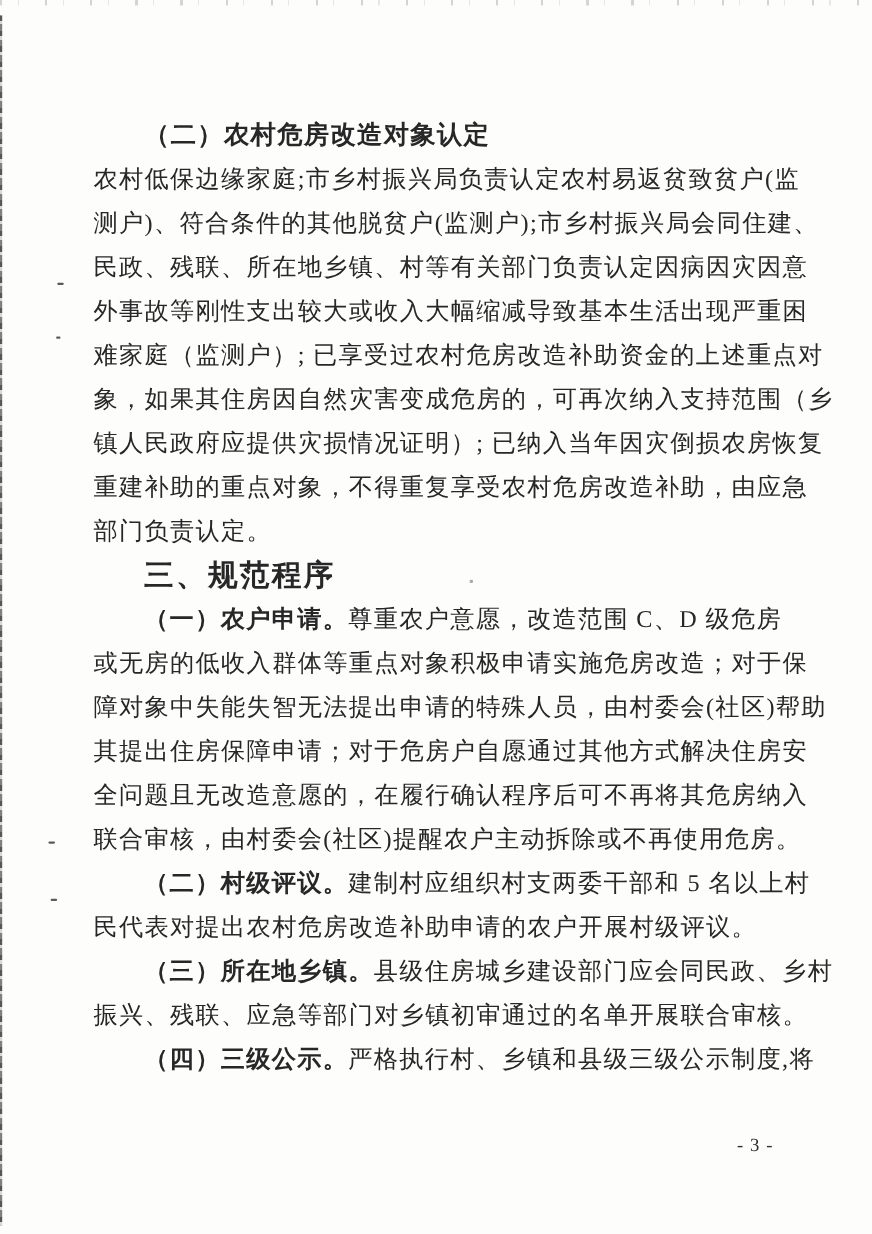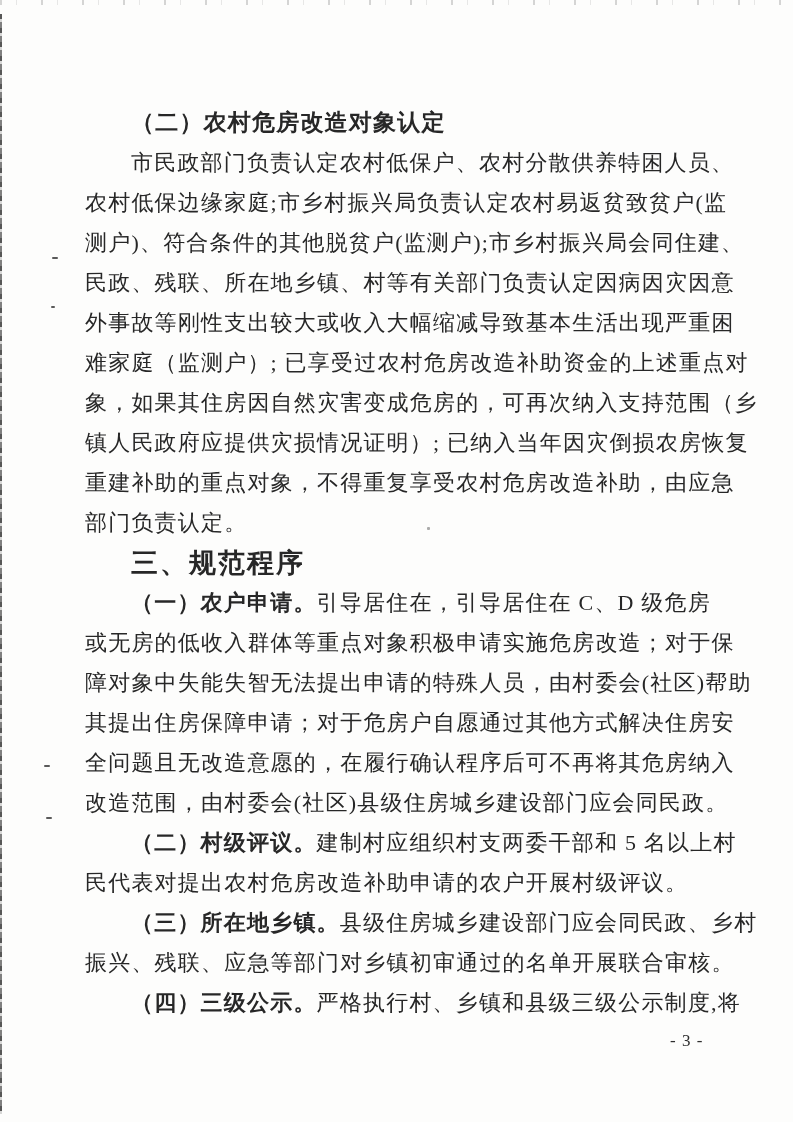--- a/index.html
+++ b/index.html
@@ -56,37 +56,36 @@
   <div class="scan-top-noise"></div>
   <div class="scan-left-line"></div>
   <div class="speck s1"></div>
   <div class="speck s2"></div>
   <div class="speck s3"></div>
   <div class="speck s4"></div>
   <div class="speck s5"></div>
 
   <div class="doc-body">
       <div class="line heading2 indent"><span class="emph">（二）农村危房改造对象认定</span></div>
-      <div class="line body indent"><span>市民政部门负责认定农村低保户、农村分散供养特困人员、</span></div>
       <div class="line body"><span>农村低保边缘家庭;市乡村振兴局负责认定农村易返贫致贫户(监</span></div>
       <div class="line body"><span>测户)、符合条件的其他脱贫户(监测户);市乡村振兴局会同住建、</span></div>
       <div class="line body"><span>民政、残联、所在地乡镇、村等有关部门负责认定因病因灾因意</span></div>
       <div class="line body"><span>外事故等刚性支出较大或收入大幅缩减导致基本生活出现严重困</span></div>
       <div class="line body"><span>难家庭（监测户）; 已享受过农村危房改造补助资金的上述重点对</span></div>
       <div class="line body"><span>象，如果其住房因自然灾害变成危房的，可再次纳入支持范围（乡</span></div>
       <div class="line body"><span>镇人民政府应提供灾损情况证明）; 已纳入当年因灾倒损农房恢复</span></div>
       <div class="line body"><span>重建补助的重点对象，不得重复享受农村危房改造补助，由应急</span></div>
       <div class="line body"><span>部门负责认定。</span></div>
       <div class="line heading1 indent"><span class="emph">三、规范程序</span></div>
-      <div class="line body indent"><span class="emph">（一）农户申请。</span><span>引导居住在，引导居住在 C、D 级危房</span></div>
+      <div class="line body indent"><span class="emph">（一）农户申请。</span><span>尊重农户意愿，改造范围 C、D 级危房</span></div>
       <div class="line body"><span>或无房的低收入群体等重点对象积极申请实施危房改造；对于保</span></div>
       <div class="line body"><span>障对象中失能失智无法提出申请的特殊人员，由村委会(社区)帮助</span></div>
       <div class="line body"><span>其提出住房保障申请；对于危房户自愿通过其他方式解决住房安</span></div>
       <div class="line body"><span>全问题且无改造意愿的，在履行确认程序后可不再将其危房纳入</span></div>
-      <div class="line body"><span>改造范围，由村委会(社区)县级住房城乡建设部门应会同民政。</span></div>
+      <div class="line body"><span>联合审核，由村委会(社区)提醒农户主动拆除或不再使用危房。</span></div>
       <div class="line body indent"><span class="emph">（二）村级评议。</span><span>建制村应组织村支两委干部和 5 名以上村</span></div>
       <div class="line body"><span>民代表对提出农村危房改造补助申请的农户开展村级评议。</span></div>
       <div class="line body indent"><span class="emph">（三）所在地乡镇。</span><span>县级住房城乡建设部门应会同民政、乡村</span></div>
       <div class="line body"><span>振兴、残联、应急等部门对乡镇初审通过的名单开展联合审核。</span></div>
       <div class="line body indent"><span class="emph">（四）三级公示。</span><span>严格执行村、乡镇和县级三级公示制度,将</span></div>
     </div>
 
   <div class="page-number">- 3 -</div>
 </div>
 

